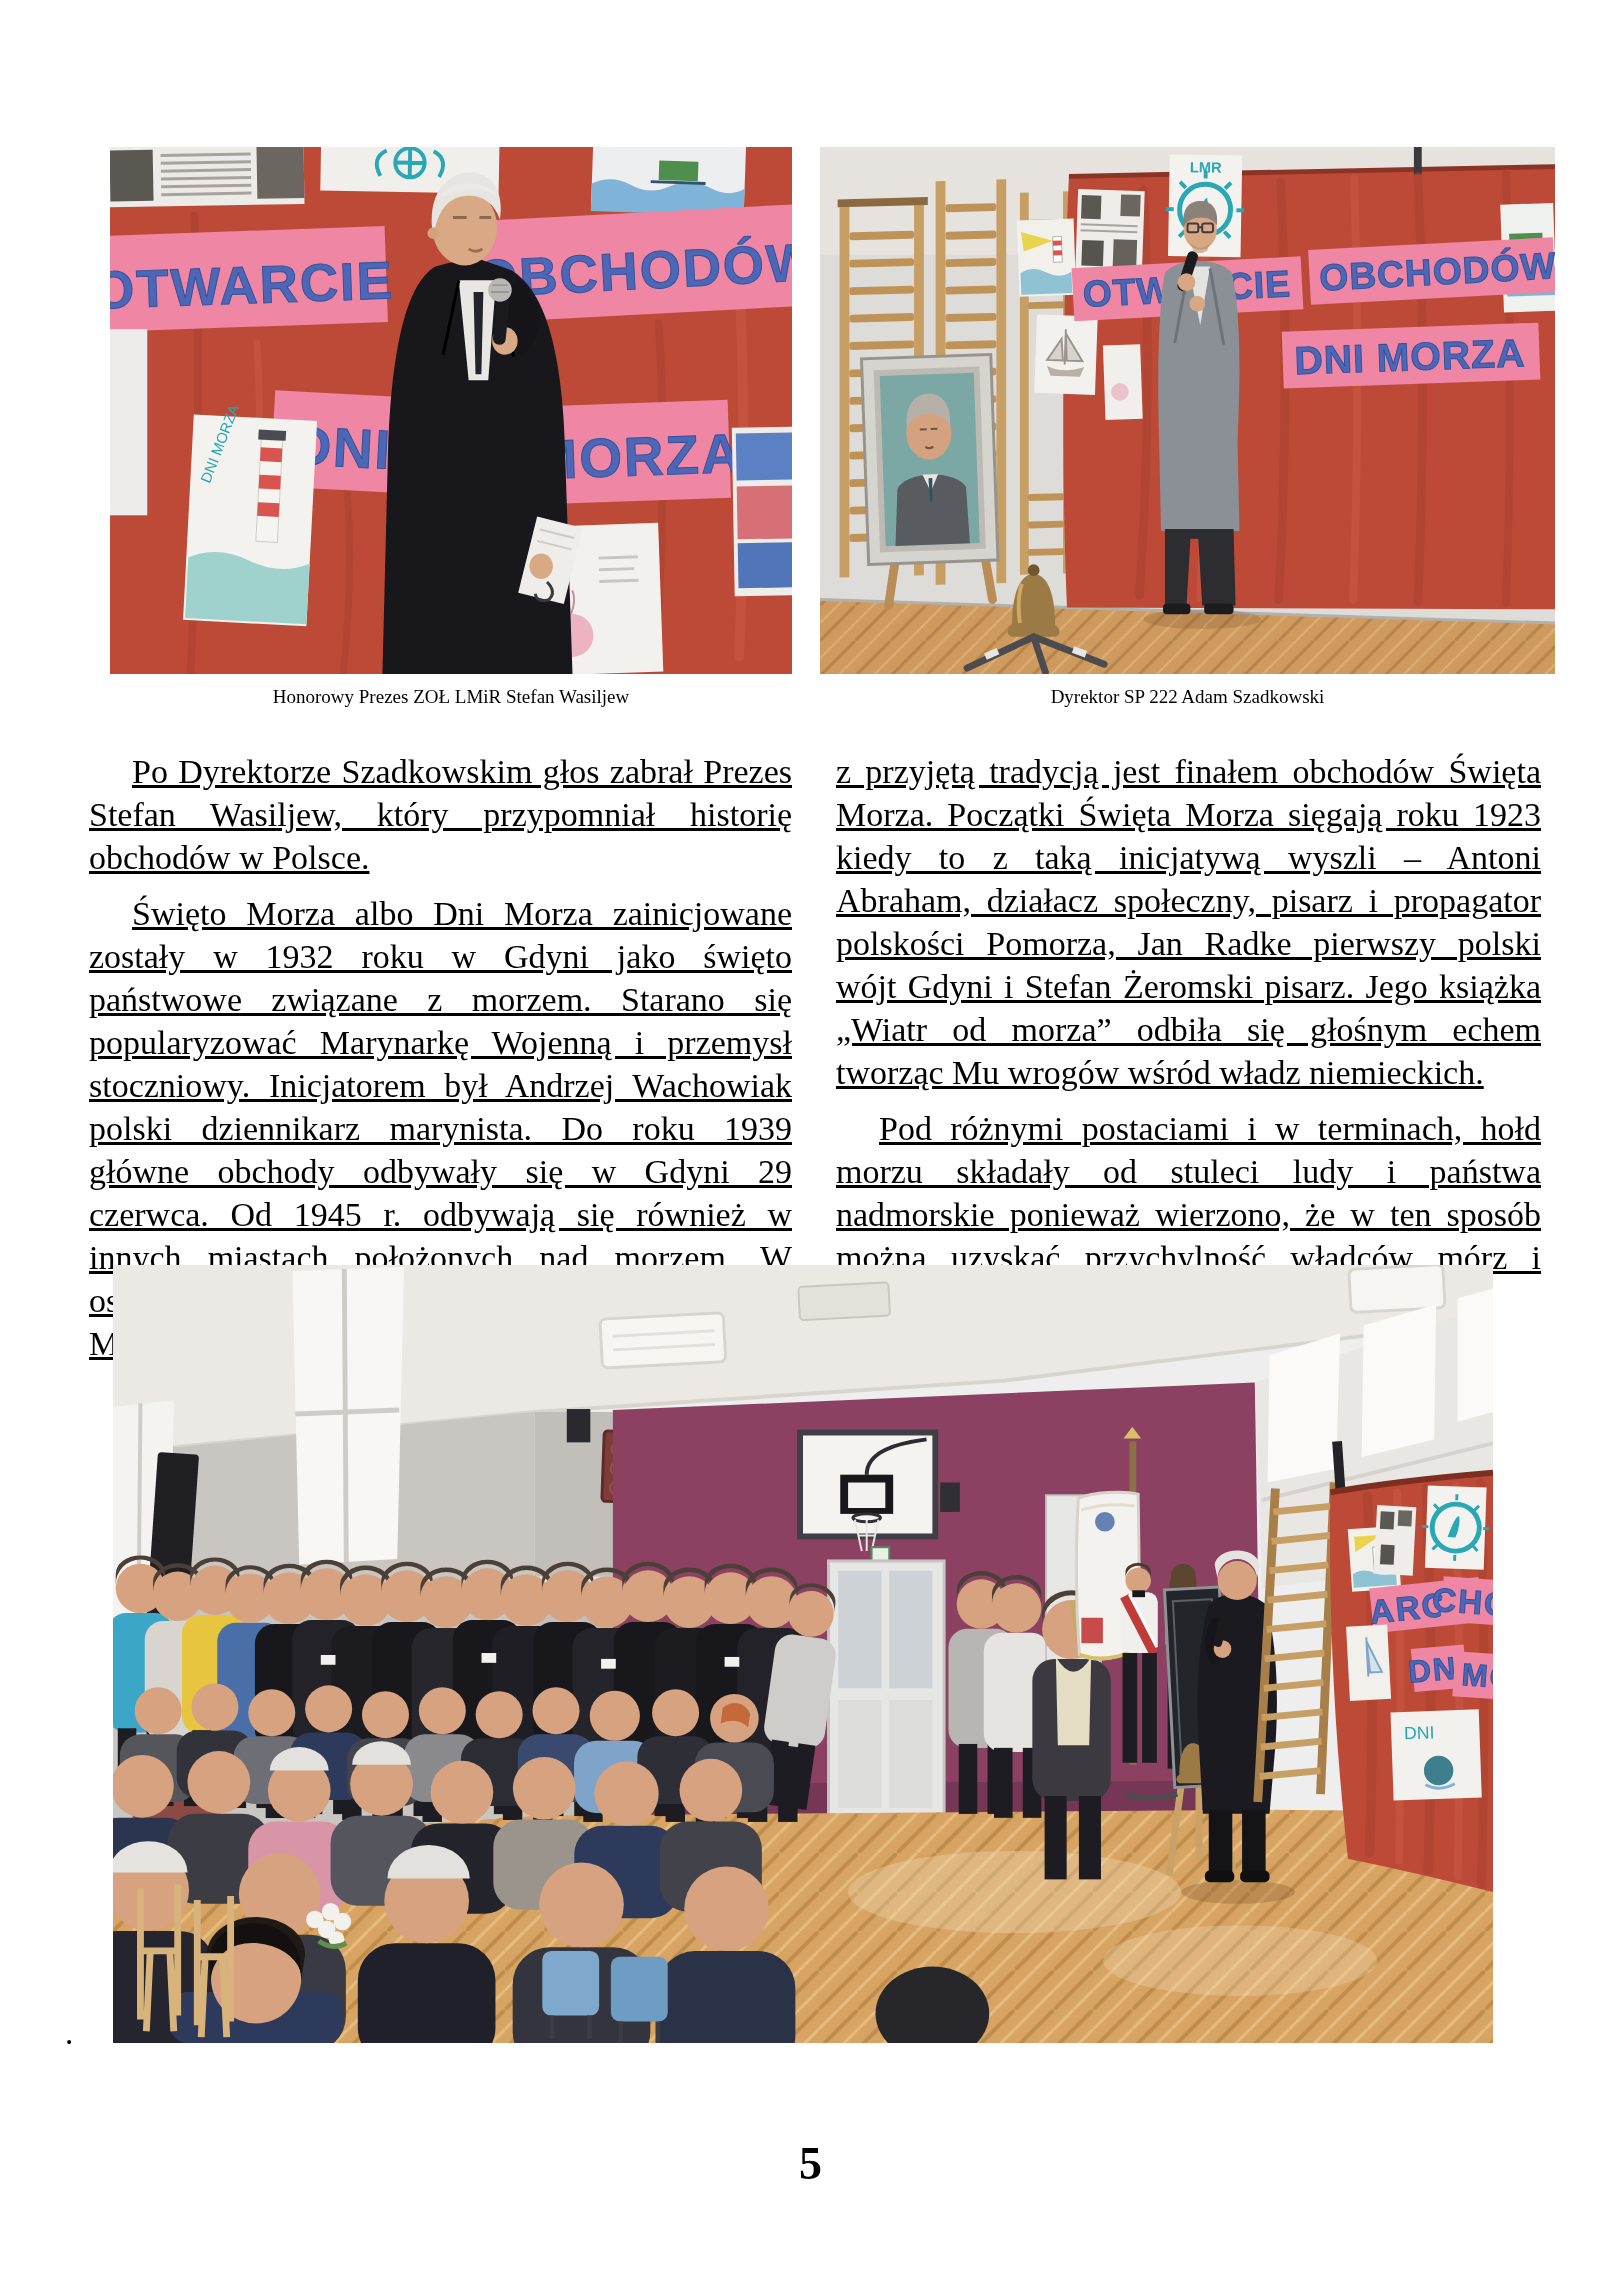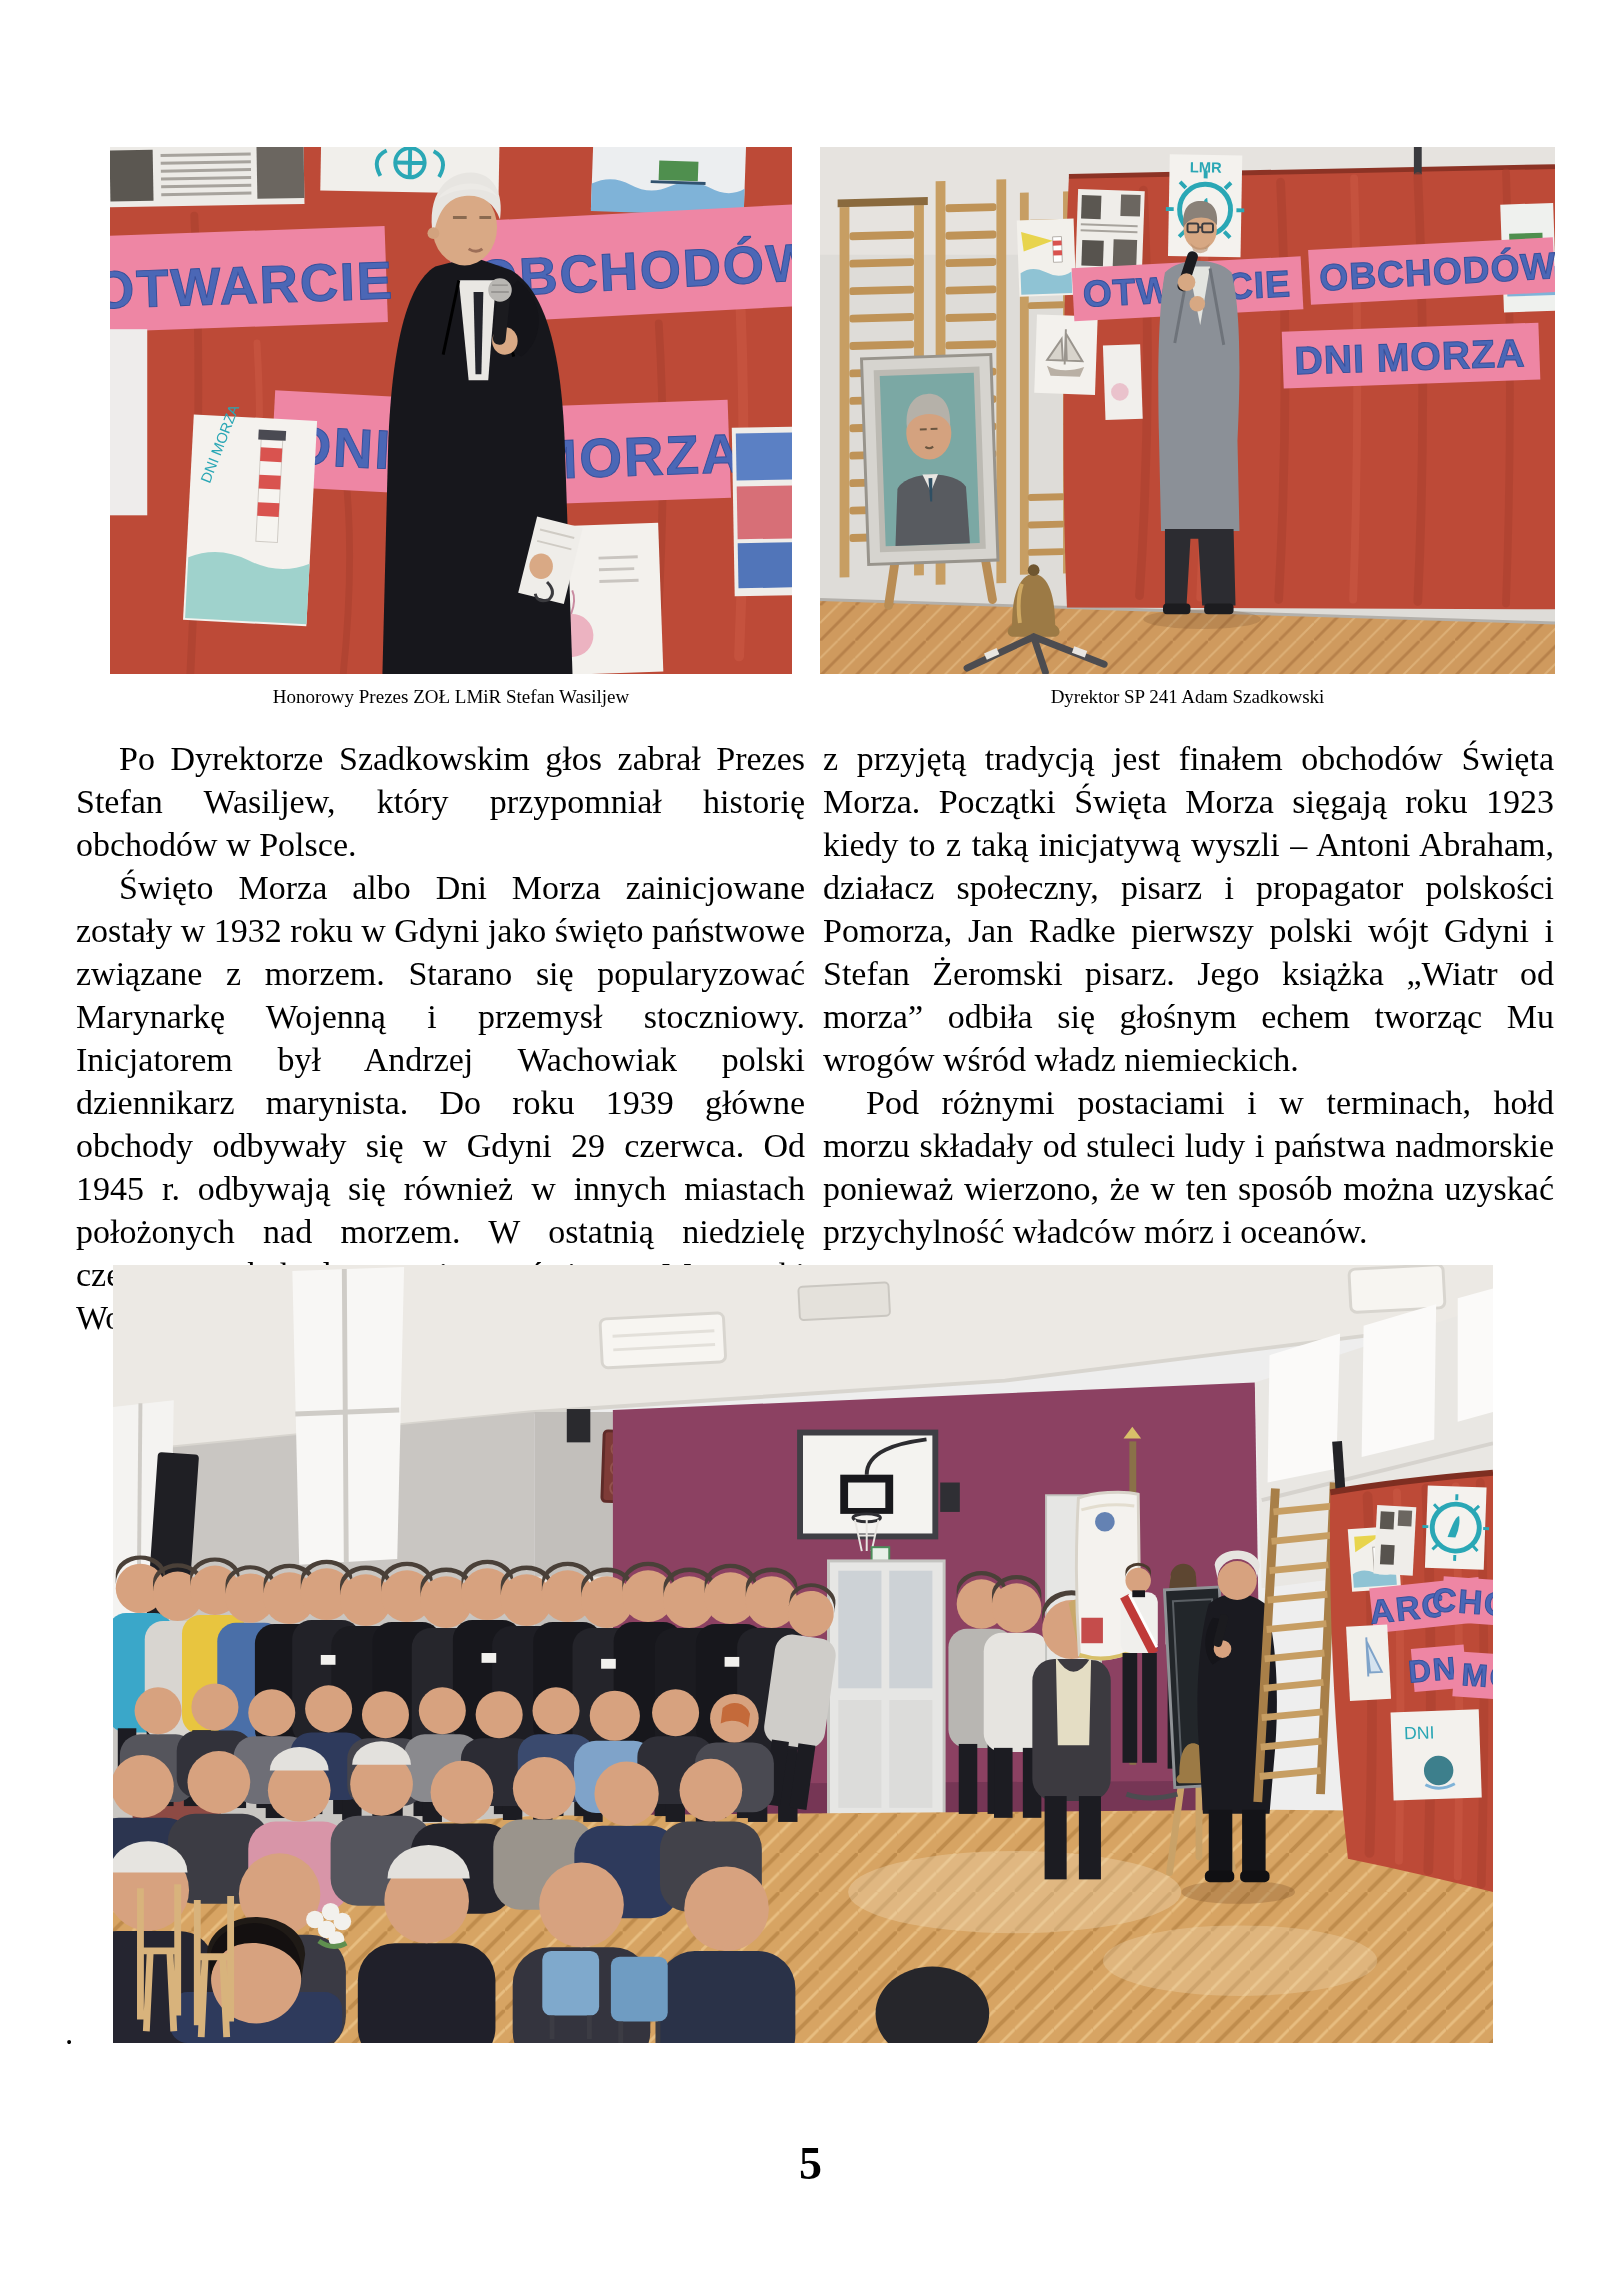--- a/index.html
+++ b/index.html
@@ -4,21 +4,21 @@
 <style>
   html,body{margin:0;padding:0;background:#ffffff;}
   body{width:1621px;height:2293px;overflow:hidden;}
   .page{position:relative;width:1621px;height:2293px;background:#fff;
         font-family:"Liberation Serif",serif;color:#000;}
   .photo{position:absolute;overflow:hidden;background:#eee;margin:0;padding:0;}
   .photo svg{display:block;width:100%;height:100%;}
   .caption{position:absolute;text-align:center;font-size:19px;line-height:33px;color:#000;}
   .col{position:absolute;top:737px;text-align:justify;font-size:34px;line-height:43px;
        text-justify:inter-word;}
-  .col p{margin:0;text-indent:43px;}
+  .col p{margin:13px;text-indent:43px;text-decoration:underline;}
   .col p.cont{text-indent:0;}
   .pagenum{position:absolute;top:2137px;left:0;width:1621px;text-align:center;
            font-size:46px;font-weight:bold;}
   .stray{position:absolute;left:65px;top:2015px;font-size:33px;}
   
   .cutout{font-family:"Liberation Sans",sans-serif;font-weight:bold;fill:#4b67b6;
           stroke:#35509b;stroke-width:1px;letter-spacing:2px;}
   .teal{font-family:"Liberation Sans",sans-serif;font-weight:bold;fill:#2aa7b5;}
   .scribble{font-family:"Liberation Sans",sans-serif;fill:#2aa7b5;}
 </style>
@@ -283,21 +283,21 @@
       <circle cx="374" cy="138" r="9" fill="#d7a883"></circle>
       <circle cx="385" cy="160" r="8" fill="#d7a883"></circle>
       <path d="M352 390 L352 468 L374 468 L378 400 L386 400 L390 468 L424 468 L422 390 Z" fill="#2c2c31"></path>
       <rect x="350" y="466" width="28" height="11" rx="4" fill="#1c1c1f"></rect>
           <rect x="392" y="466" width="30" height="11" rx="4" fill="#1c1c1f"></rect>
     </g>
   </svg>
   </figure>
 
   <figcaption class="caption" style="left:110px;top:680px;width:682px">Honorowy Prezes ZOŁ LMiR Stefan Wasiljew</figcaption>
-  <figcaption class="caption" style="left:820px;top:680px;width:735px">Dyrektor SP 241 Adam Szadkowski</figcaption>
+  <figcaption class="caption" style="left:820px;top:680px;width:735px">Dyrektor SP 222 Adam Szadkowski</figcaption>
 
   <div class="col" style="left:76px;width:729px">
     <p>Po Dyrektorze Szadkowskim głos zabrał Prezes Stefan Wasiljew, który przypomniał historię obchodów w Polsce.</p>
     <p>Święto Morza albo Dni Morza zainicjowane zostały w 1932 roku w Gdyni jako święto państwowe związane z morzem. Starano się popularyzować Marynarkę Wojenną i przemysł stoczniowy. Inicjatorem był Andrzej Wachowiak polski dziennikarz marynista. Do roku 1939 główne obchody odbywały się w Gdyni 29 czerwca. Od 1945 r. odbywają się również w innych miastach położonych nad morzem. W ostatnią niedzielę czerwca obchodzone jest święto Marynarki Wojennej, które zgodnie</p>
   </div>
   <div class="col" style="left:823px;width:731px">
     <p class="cont">z przyjętą tradycją jest finałem obchodów Święta Morza. Początki Święta Morza sięgają roku 1923 kiedy to z taką inicjatywą wyszli – Antoni Abraham, działacz społeczny, pisarz i propagator polskości Pomorza, Jan Radke pierwszy polski wójt Gdyni i Stefan Żeromski pisarz. Jego książka „Wiatr od morza” odbiła się głośnym echem tworząc Mu wrogów wśród władz niemieckich.</p>
     <p>Pod różnymi postaciami i w terminach, hołd morzu składały od stuleci ludy i państwa nadmorskie ponieważ wierzono, że w ten sposób można uzyskać przychylność władców mórz i oceanów.</p>
   </div>
 

